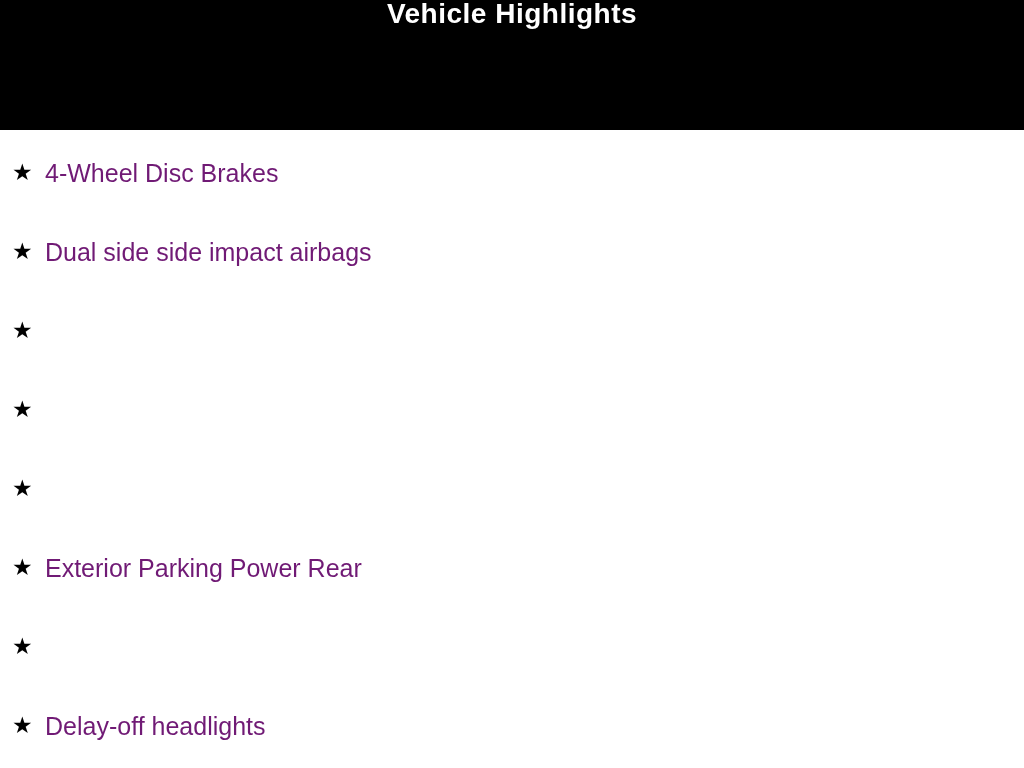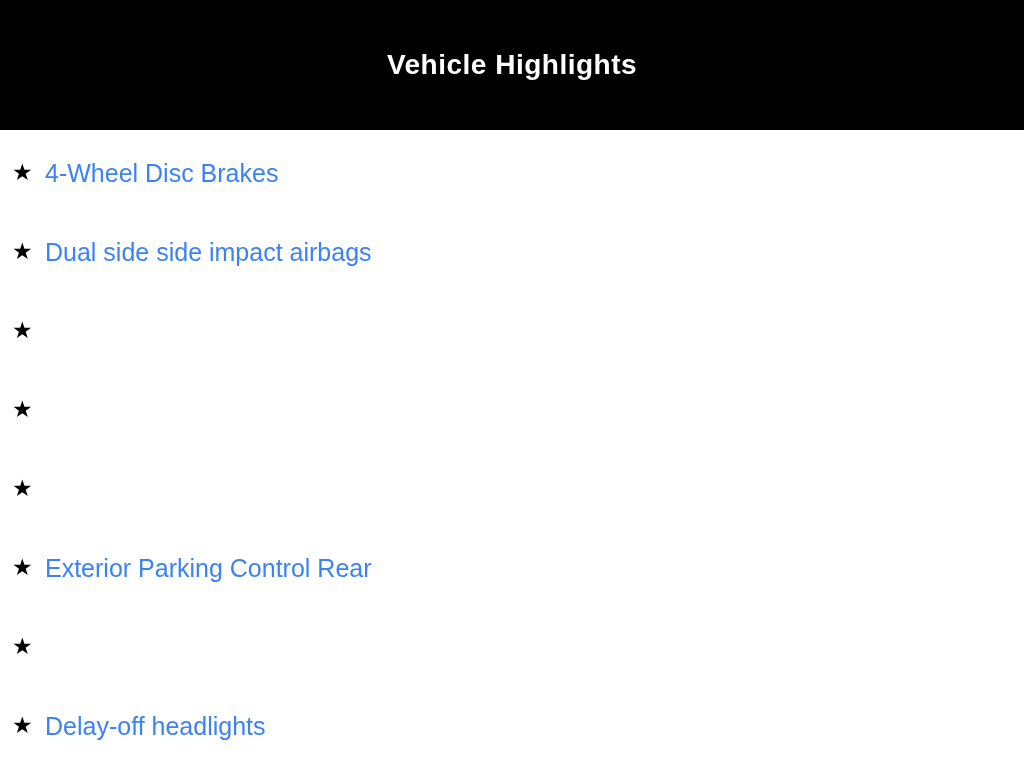--- a/index.html
+++ b/index.html
@@ -15,21 +15,21 @@
     width: 1024px;
     height: 768px;
     background: #ffffff;
     box-sizing: border-box;
   }
   .header-banner {
     width: 100%;
     height: 130px;
     background: #000000;
     display: flex;
-    align-items: center;
+    align-items: flex-start;
     justify-content: center;
     box-sizing: border-box;
   }
   .header-title {
     color: #ffffff;
     font-size: 28px;
     font-weight: 700;
     letter-spacing: 0.5px;
     line-height: 1;
     margin: 0;
@@ -47,21 +47,21 @@
   .star-bullet {
     display: inline-block;
     width: 33px;
     font-size: 23px;
     color: #000000;
     line-height: 1;
     flex: 0 0 33px;
   }
   .highlight-label {
     font-size: 25px;
-    color: #3b82f6;
+    color: #701a75;
     line-height: 1.2;
   }
 </style>
 </head>
 <body>
 
 <div class="page">
 
   <div class="header-banner">
     <h1 class="header-title">Vehicle Highlights</h1>
@@ -80,21 +80,21 @@
       <span class="star-bullet">★</span>
     </li>
     <li class="highlight-item">
       <span class="star-bullet">★</span>
     </li>
     <li class="highlight-item">
       <span class="star-bullet">★</span>
     </li>
     <li class="highlight-item">
       <span class="star-bullet">★</span>
-      <span class="highlight-label">Exterior Parking Control Rear</span>
+      <span class="highlight-label">Exterior Parking Power Rear</span>
     </li>
     <li class="highlight-item">
       <span class="star-bullet">★</span>
     </li>
     <li class="highlight-item">
       <span class="star-bullet">★</span>
       <span class="highlight-label">Delay-off headlights</span>
     </li>
   </ul>
 

